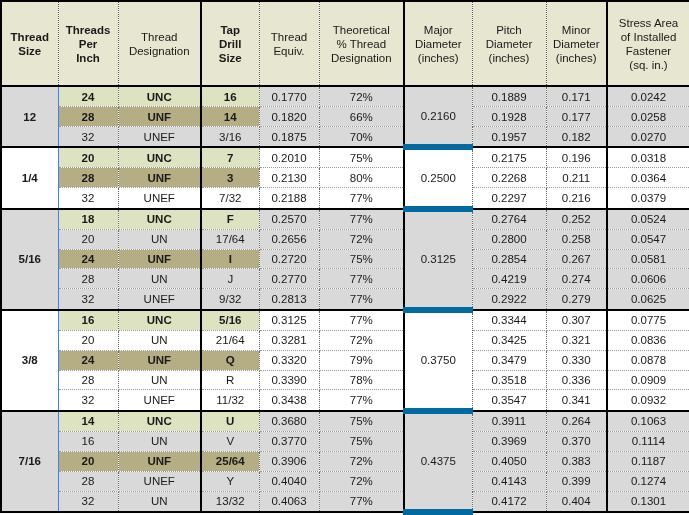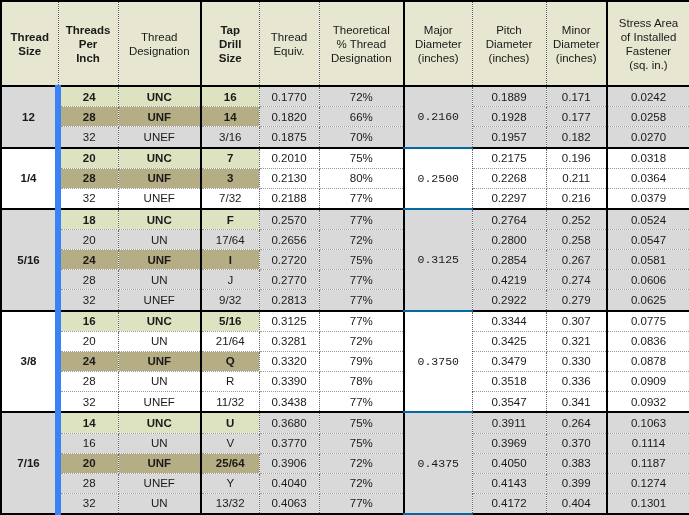--- a/index.html
+++ b/index.html
@@ -62,28 +62,27 @@
   tbody tr.band-white > td { background: #ffffff; }
 
   
   tbody tr.row-unc > td.hl { background: #dde3c0; font-weight: bold; }
   tbody tr.row-unf > td.hl { background: #b5ad84; font-weight: bold; }
 
   
   td.size-cell {
     font-weight: bold;
     font-size: 15px;
-    border-right: 6px solid #3b82f6;
+    border-right: 1px solid #3b82f6;
     border-bottom: 2px solid #000;
     margin-left: 17px;
   }
   td.major-cell {
     border-right: 1px dotted #666;
-    border-bottom: 2px solid #0369a1;
-    font-family: Liberation Mono, monospace;
+    border-bottom: 6px solid #0369a1;
   }
   tbody tr:last-child td.size-cell,
   tbody tr:last-child td.major-cell { border-bottom: none; }
 
   td.dec { }
   td.pct { }
 </style>
 </head>
 <body>
 

